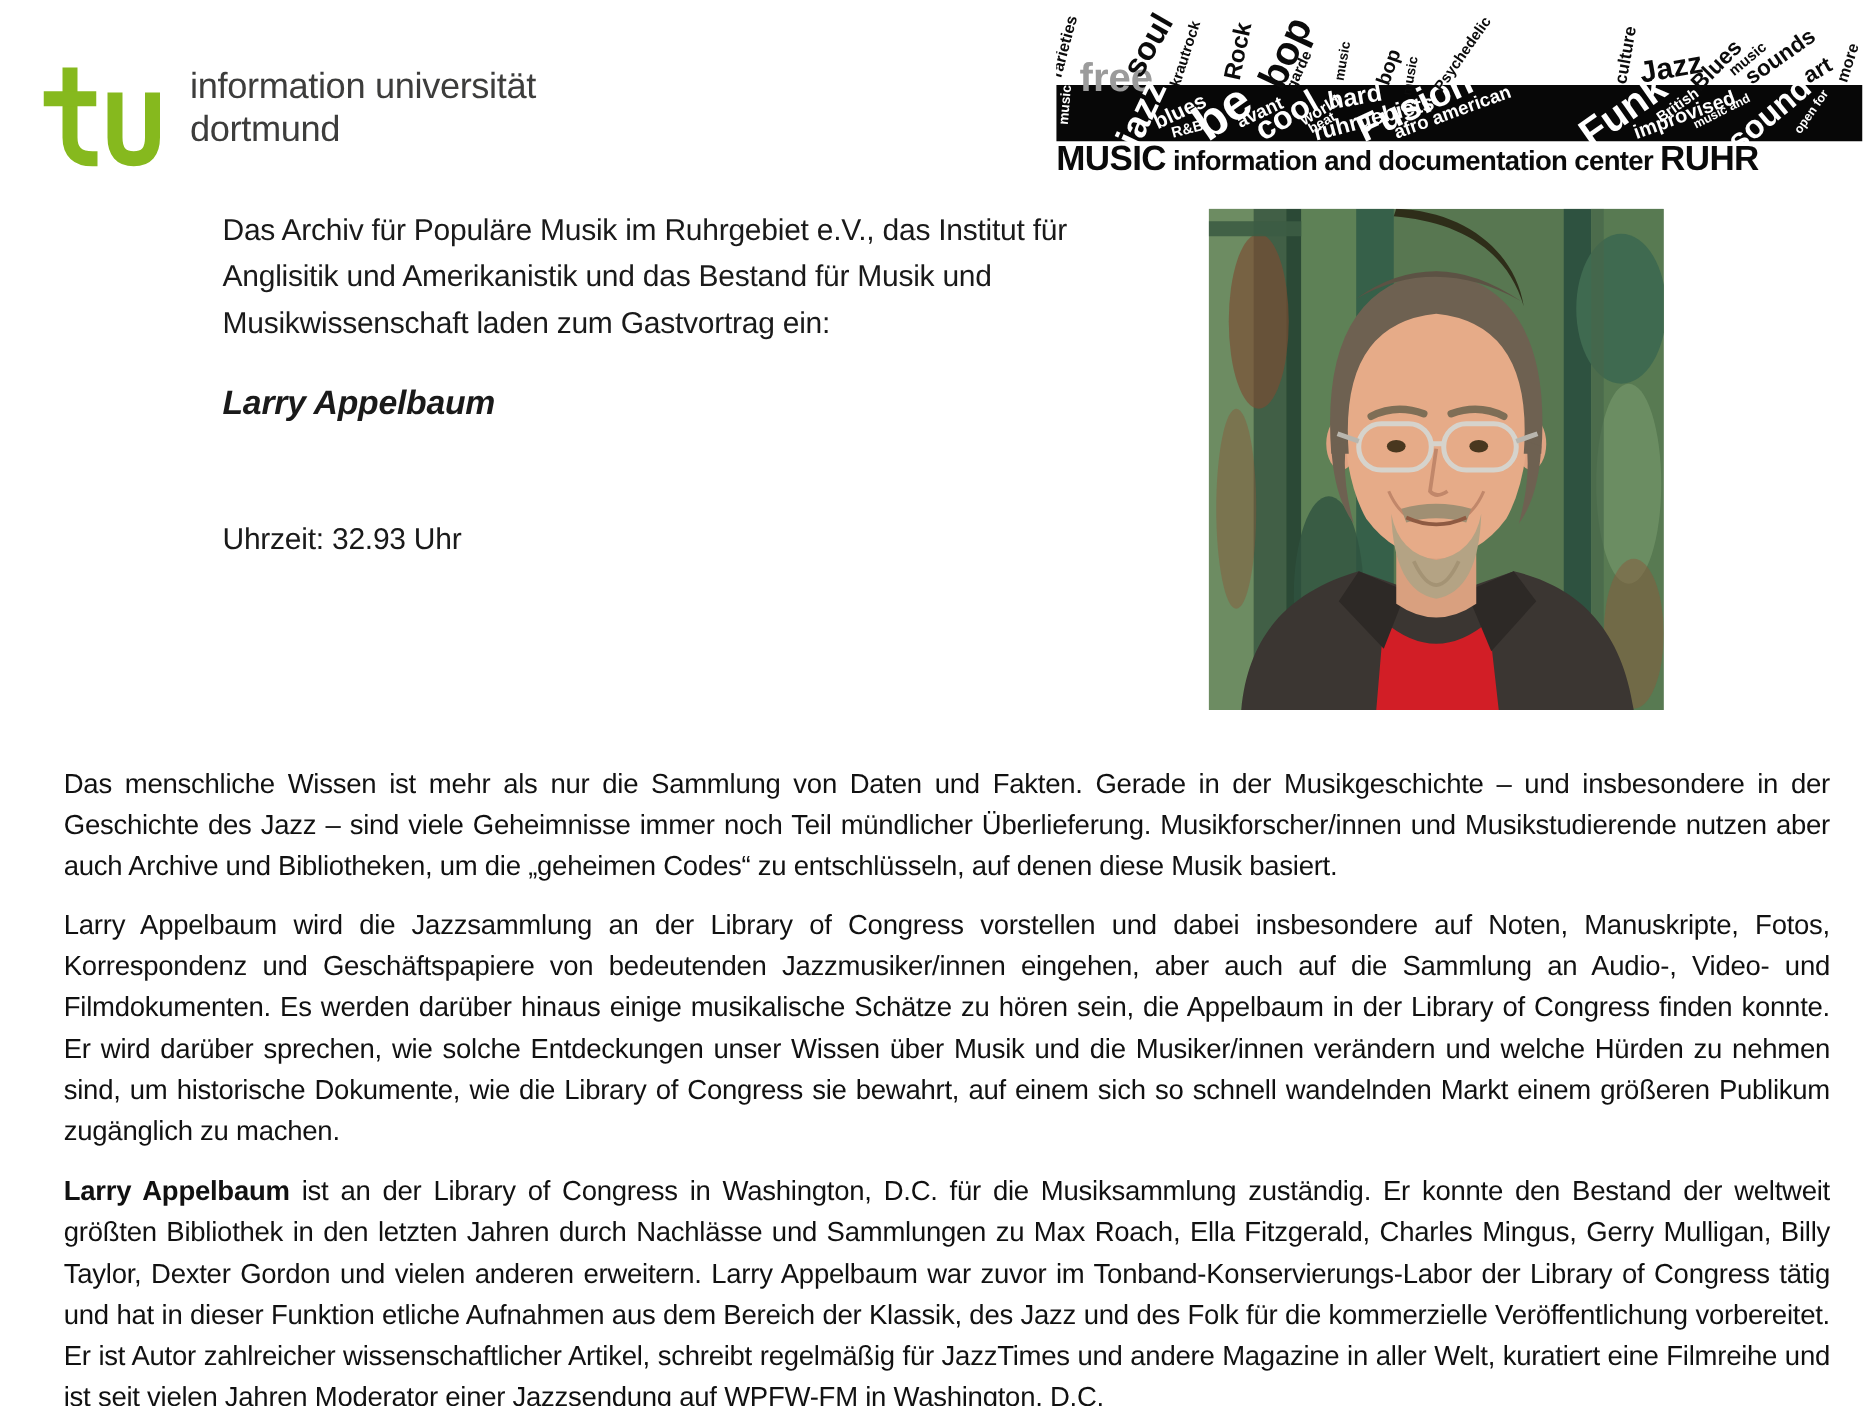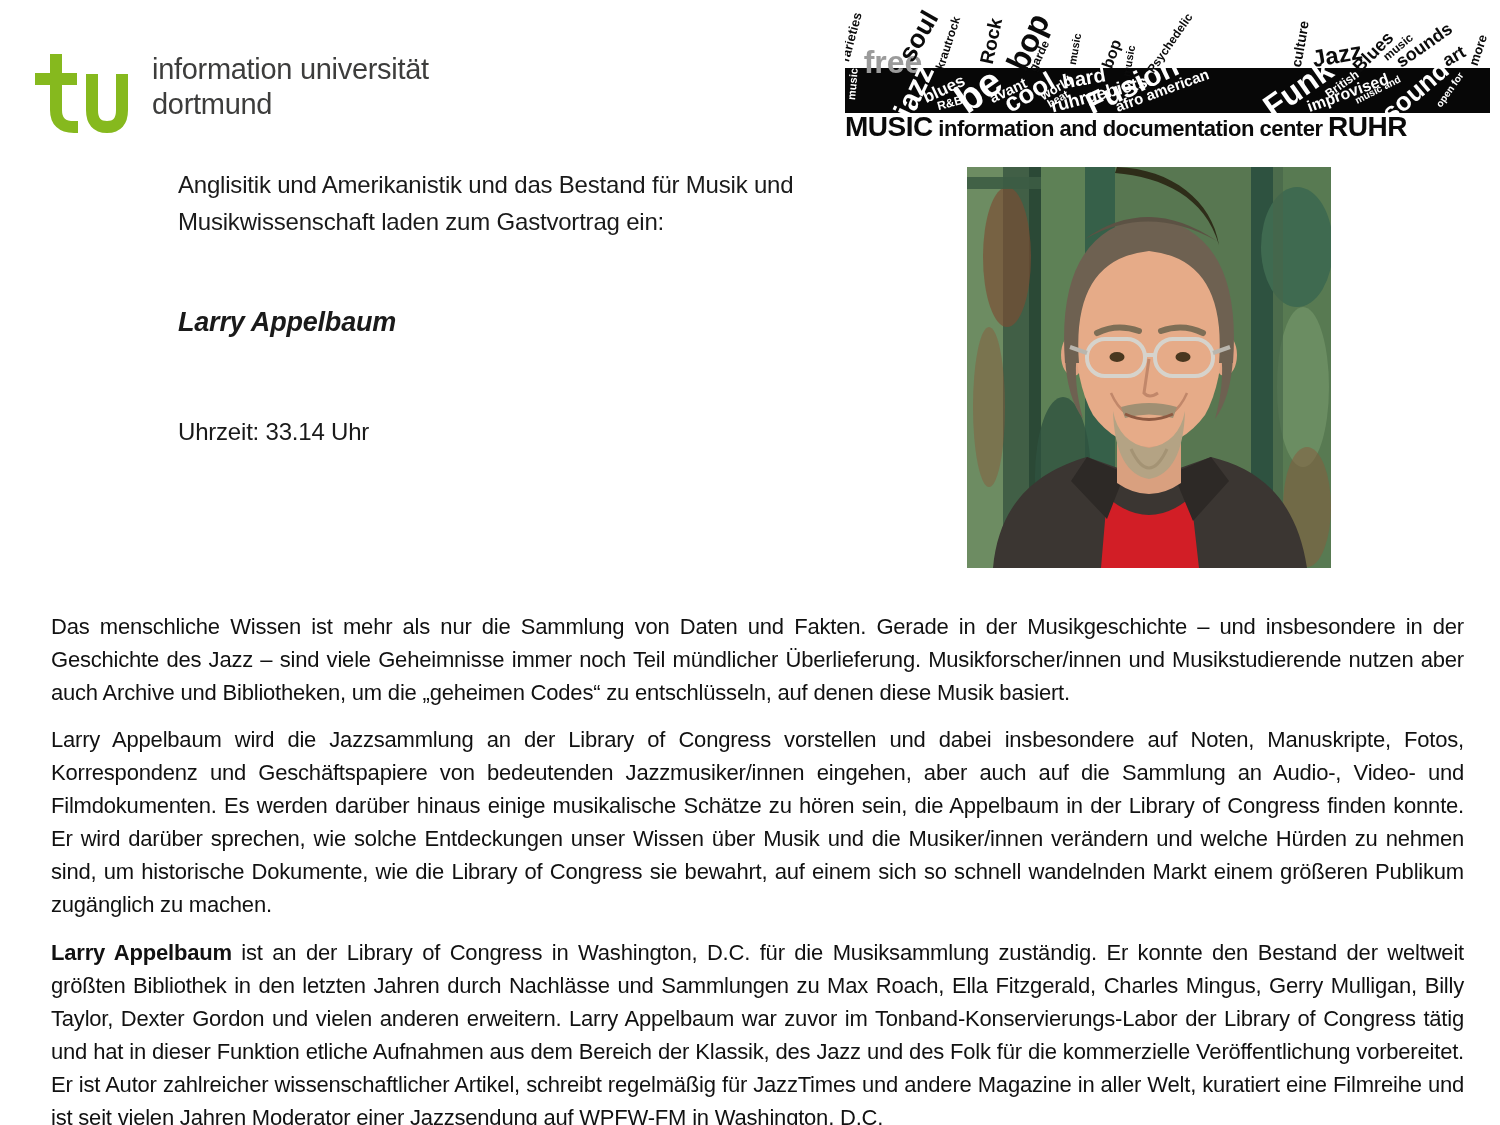--- a/index.html
+++ b/index.html
@@ -102,30 +102,31 @@
         <span class="wc wc-k" style="left: 609px; top: 48px; font-size: 18px; transform: translate(-50%, -50%) rotate(-30deg);">art</span>
         <span class="wc wc-k" style="left: 633px; top: 42px; font-size: 13px; transform: translate(-50%, -50%) rotate(-72deg);">more</span>
         <span class="wc wc-w" style="left: 605px; top: 82px; font-size: 10px; transform: translate(-50%, -50%) rotate(-55deg);">open for</span>
       </div>
     <div class="midc-title">
       <span class="midc-big">MUSIC</span><span class="midc-mid"> information and documentation center </span><span class="midc-big">RUHR</span>
     </div>
   </div>
 
   <div class="intro">
+    <div>Das Archiv für Populäre Musik im Ruhrgebiet e.V., das Institut für</div>
     <div>Anglisitik und Amerikanistik und das Bestand für Musik und</div>
     <div>Musikwissenschaft laden zum Gastvortrag ein:</div>
   </div>
 
   <div class="talk-title">
     <div>Larry Appelbaum</div>
   </div>
 
   <div class="details">
-    <div>Uhrzeit: 33.14 Uhr</div>
+    <div>Uhrzeit: 32.93 Uhr</div>
   </div>
 
   <div class="photo">
     <svg viewBox="0 0 364 401" xmlns="http://www.w3.org/2000/svg" preserveAspectRatio="none">
       <rect width="364" height="401" fill="#587751"></rect>
       <rect x="0" width="36" height="401" fill="#6d8c62"></rect>
       <rect x="36" width="26" height="401" fill="#415f46"></rect>
       <rect x="62" width="12" height="401" fill="#2b4936"></rect>
       <rect x="74" width="44" height="401" fill="#5e8156"></rect>
       <rect x="118" width="30" height="401" fill="#366049"></rect>

